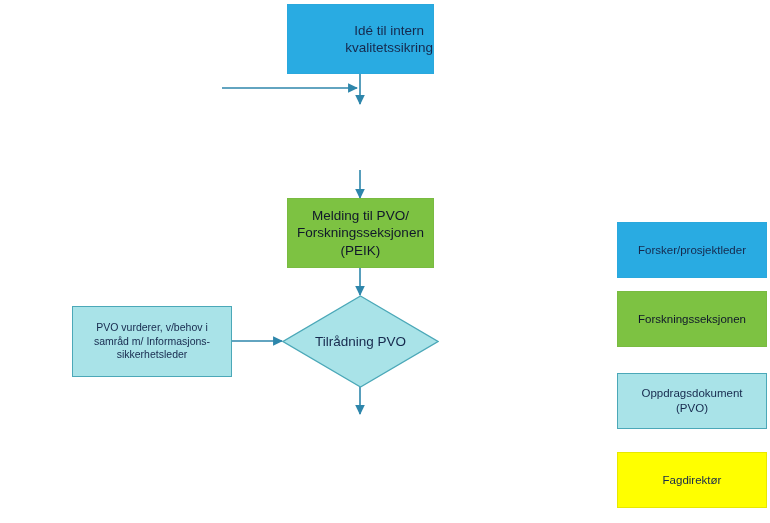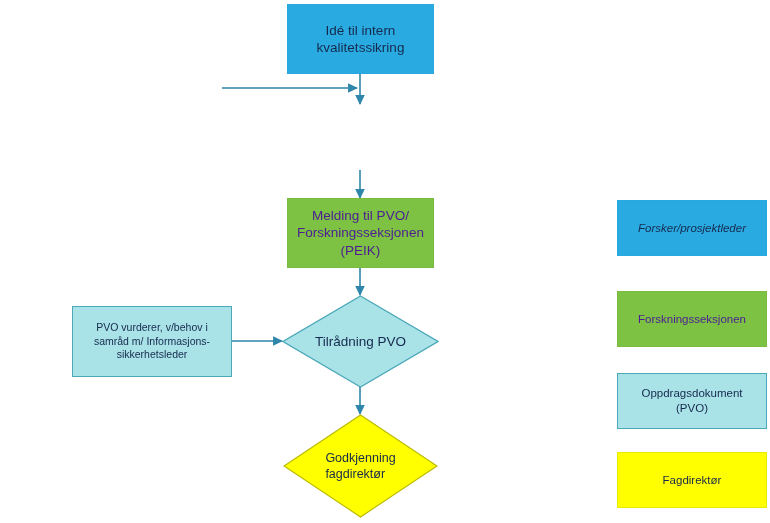--- a/index.html
+++ b/index.html
@@ -33,21 +33,21 @@
   }
 
   .box-blue {
     background: #29ABE2;
     border: 1px solid #2AA8DD;
     color: #16294d;
   }
   .box-green {
     background: #7DC242;
     border: 1px solid #79BB41;
-    color: #4c1d95;
+    color: #0f172a;
     justify-content: center;
   }
   .box-lightblue {
     background: #A9E3E8;
     border: 1px solid #4BA8B8;
     color: #16294d;
   }
   .box-yellow {
     background: #FFFF00;
     border: 1px solid #E8E800;
@@ -111,21 +111,21 @@
 
     <line x1="360" y1="170" x2="360" y2="198" stroke="#2E86AB" stroke-width="1.6" marker-end="url(#arrowhead)"></line>
 
     <line x1="360" y1="268" x2="360" y2="295" stroke="#2E86AB" stroke-width="1.6" marker-end="url(#arrowhead)"></line>
 
     <line x1="232" y1="341" x2="282" y2="341" stroke="#2E86AB" stroke-width="1.6" marker-end="url(#arrowhead)"></line>
 
     <line x1="360" y1="387" x2="360" y2="414" stroke="#2E86AB" stroke-width="1.6" marker-end="url(#arrowhead)"></line>
   </svg>
 
-  <div class="node box-blue t13" style="left:287px; top:4px; width:147px; height:70px;">
+  <div class="node box-blue t13" style="left:287px; top:4px; width:147px; height:70px;justify-content:flex-end;">
     <span>Idé til intern
 kvalitetssikring</span>
   </div>
 
 
 
   <div class="node box-green t13" style="left:287px; top:198px; width:147px; height:70px;">
     <span>Melding til PVO/
 Forskningsseksjonen
 (PEIK)</span>
@@ -137,31 +137,24 @@
 sikkerhetsleder</span>
   </div>
 
   <div class="diamond" style="left:282px; top:295px; width:157px; height:93px;">
     <svg width="157" height="93" viewBox="0 0 157 93" xmlns="http://www.w3.org/2000/svg">
       <polygon points="78.5,1 156,46.5 78.5,92 1,46.5" fill="#A9E3E8" stroke="#4BA8B8" stroke-width="1.3"></polygon>
     </svg>
     <div class="dlabel t13">Tilrådning PVO</div>
   </div>
 
-  <div class="diamond" style="left:283px; top:414px; width:155px; height:104px;">
-    <svg width="155" height="104" viewBox="0 0 155 104" xmlns="http://www.w3.org/2000/svg">
-      <polygon points="77.5,1 154,52 77.5,103 1,52" fill="#FFFF00" stroke="#B8B800" stroke-width="1.1"></polygon>
-    </svg>
-    <div class="dlabel t12">Godkjenning
-fagdirektør</div>
-  </div>
 
   <div>
 
-    <div class="node box-blue t11" style="left:617px; top:200px; width:150px; height:56px;font-style:italic;">
+    <div class="node box-blue t11" style="left:617px; top:222px; width:150px; height:56px;">
       <span>Forsker/prosjektleder</span>
     </div>
 
     <div class="node box-green t11" style="left:617px; top:291px; width:150px; height:56px;">
       <span>Forskningsseksjonen</span>
     </div>
 
     <div class="node box-lightblue t11" style="left:617px; top:373px; width:150px; height:56px;">
       <span>Oppdragsdokument
 (PVO)</span>

